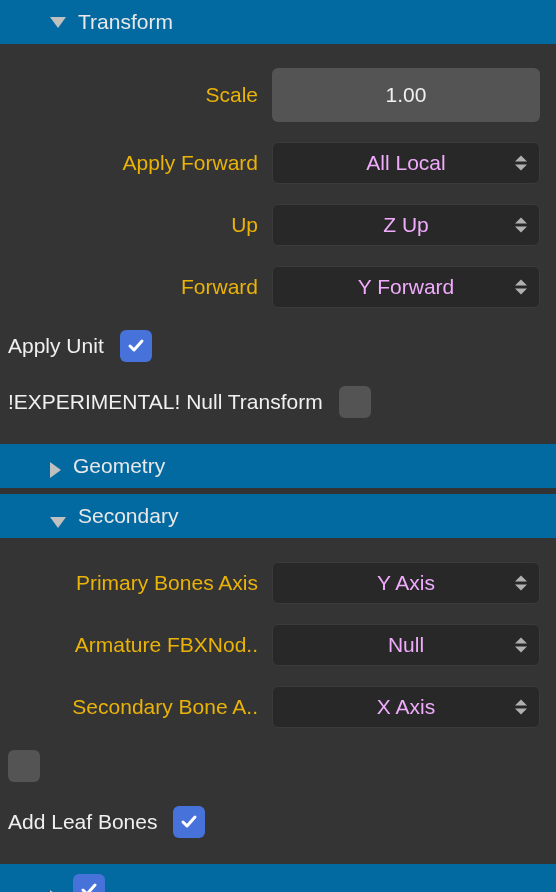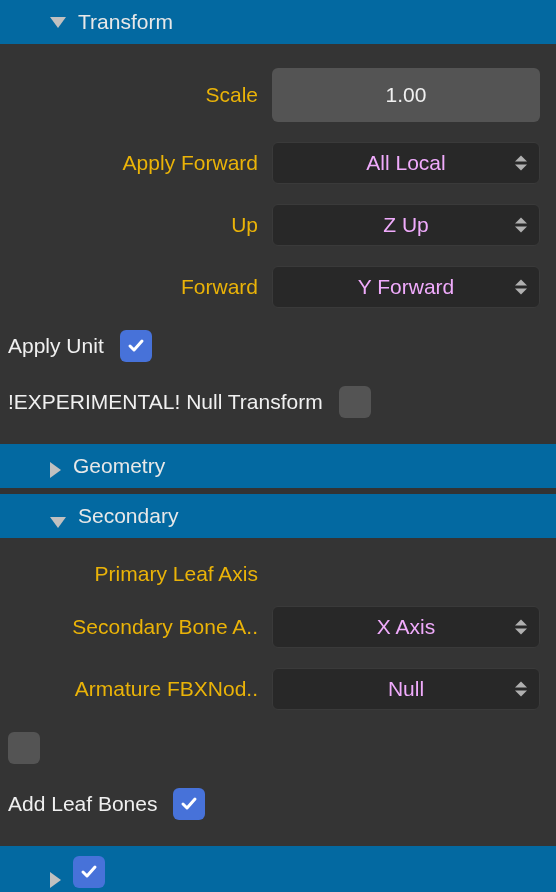--- a/index.html
+++ b/index.html
@@ -213,38 +213,45 @@
 <div class="spacer"></div>
 
 <div class="panel-header nested">
   <span class="disclosure down"></span>
   <span class="label">Secondary</span>
 </div>
 
 <div class="panel-body">
 
   <div class="row">
-    <span class="lbl">Primary Leaf Axis</span>
+    <span class="lbl">Primary Bones Axis</span>
+    <div class="dropdown">
+      <span>Y Axis</span>
+      <span class="chevrons">
+        <span class="chev-up"></span>
+          <span class="chev-down"></span>
+      </span>
+    </div>
+  </div>
+
+  <div class="row">
+    <span class="lbl">Armature FBXNod..</span>
+    <div class="dropdown">
+      <span>Null</span>
+      <span class="chevrons">
+        <span class="chev-up"></span>
+          <span class="chev-down"></span>
+      </span>
+    </div>
   </div>
 
   <div class="row">
     <span class="lbl">Secondary Bone A..</span>
     <div class="dropdown">
       <span>X Axis</span>
-      <span class="chevrons">
-        <span class="chev-up"></span>
-          <span class="chev-down"></span>
-      </span>
-    </div>
-  </div>
-
-  <div class="row">
-    <span class="lbl">Armature FBXNod..</span>
-    <div class="dropdown">
-      <span>Null</span>
       <span class="chevrons">
         <span class="chev-up"></span>
           <span class="chev-down"></span>
       </span>
     </div>
   </div>
 
   <div class="checkbox-row">
     <div class="checkbox">
       

